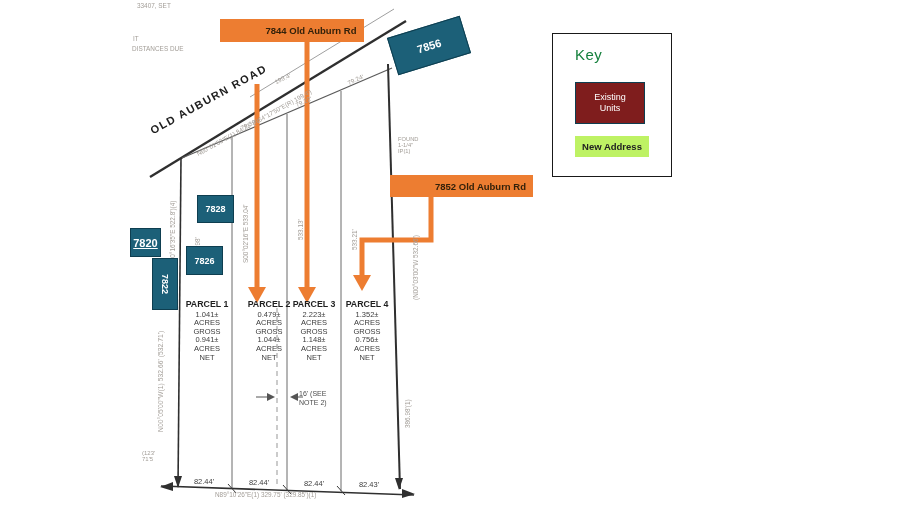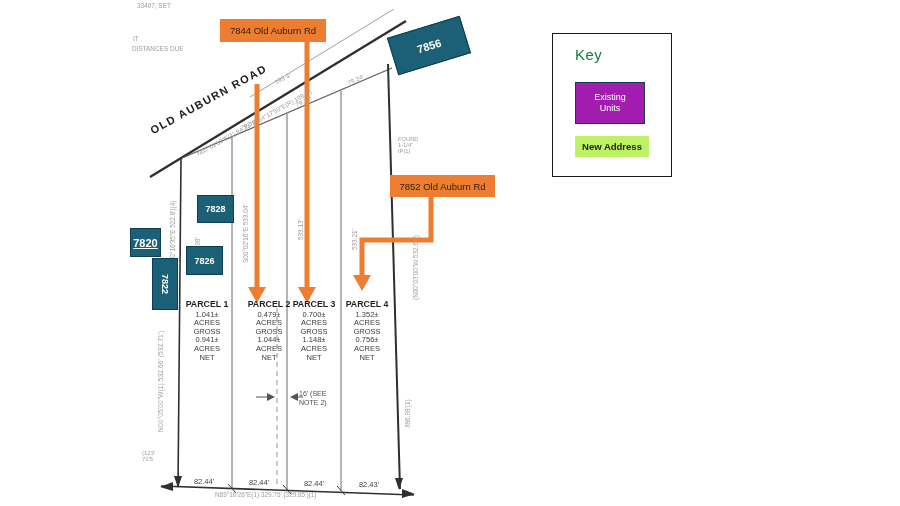--- a/index.html
+++ b/index.html
@@ -18,30 +18,30 @@
           font-size:7.5px;line-height:8.6px;}
   .parcel .pname{font-weight:bold;font-size:8.8px;color:#1f1f1f;margin-bottom:2px;
                  white-space:nowrap;}
   .dim{position:absolute;width:36px;text-align:center;font-size:7.5px;color:#3c3c3c;}
   .note16{position:absolute;width:42px;font-size:7px;line-height:8.5px;color:#4c4c4c;}
   
   .unit{position:absolute;background:#1c6078;border:1px solid #0e3e50;color:#fff;
         font-weight:bold;display:flex;align-items:center;justify-content:center;
         font-size:9px;}
   
-  .addr{position:absolute;background:#ed7d31;color:#33210a;font-weight:normal;
+  .addr{position:absolute;background:#ed7d31;color:#33210a;font-weight:bold;
         font-size:9.5px;display:flex;align-items:center;justify-content:center;
-        white-space:nowrap;}
+        white-space:nowrap;padding-left:38px;}
   
   .key-panel{position:absolute;left:552px;top:33px;width:118px;height:142px;
              background:#fff;border:1.5px solid #191919;}
   .key-title{position:absolute;left:22px;top:12px;font-size:15px;color:#15803d;
              letter-spacing:.5px;}
   .key-swatch-existing{position:absolute;left:22px;top:48px;width:70px;height:42px;
-             background:#a21caf;border:1px solid #0e3e50;color:#fff;font-size:9px;
+             background:#7f1d1d;border:1px solid #0e3e50;color:#fff;font-size:9px;
              line-height:11px;display:flex;align-items:center;justify-content:center;
              text-align:center;padding:0 8px;box-sizing:border-box;}
   .key-swatch-new{position:absolute;left:22px;top:102px;width:74px;height:21px;
              background:#bef264;color:#222;font-size:9.5px;font-weight:bold;
              display:flex;align-items:center;justify-content:center;}
 </style>
 </head>
 <body>
 
 <div id="stage">
@@ -117,21 +117,21 @@
     <div class="pname">PARCEL 2</div>
     <div>0.479±</div>
     <div>ACRES</div>
     <div>GROSS</div>
     <div>1.044±</div>
     <div>ACRES</div>
     <div>NET</div>
   </div>
   <div class="parcel" style="left:287px;top:300px;">
     <div class="pname">PARCEL 3</div>
-    <div>0.700±</div>
+    <div>2.223±</div>
     <div>ACRES</div>
     <div>GROSS</div>
     <div>1.148±</div>
     <div>ACRES</div>
     <div>NET</div>
   </div>
   <div class="parcel" style="left:340px;top:300px;">
     <div class="pname">PARCEL 4</div>
     <div>1.352±</div>
     <div>ACRES</div>

